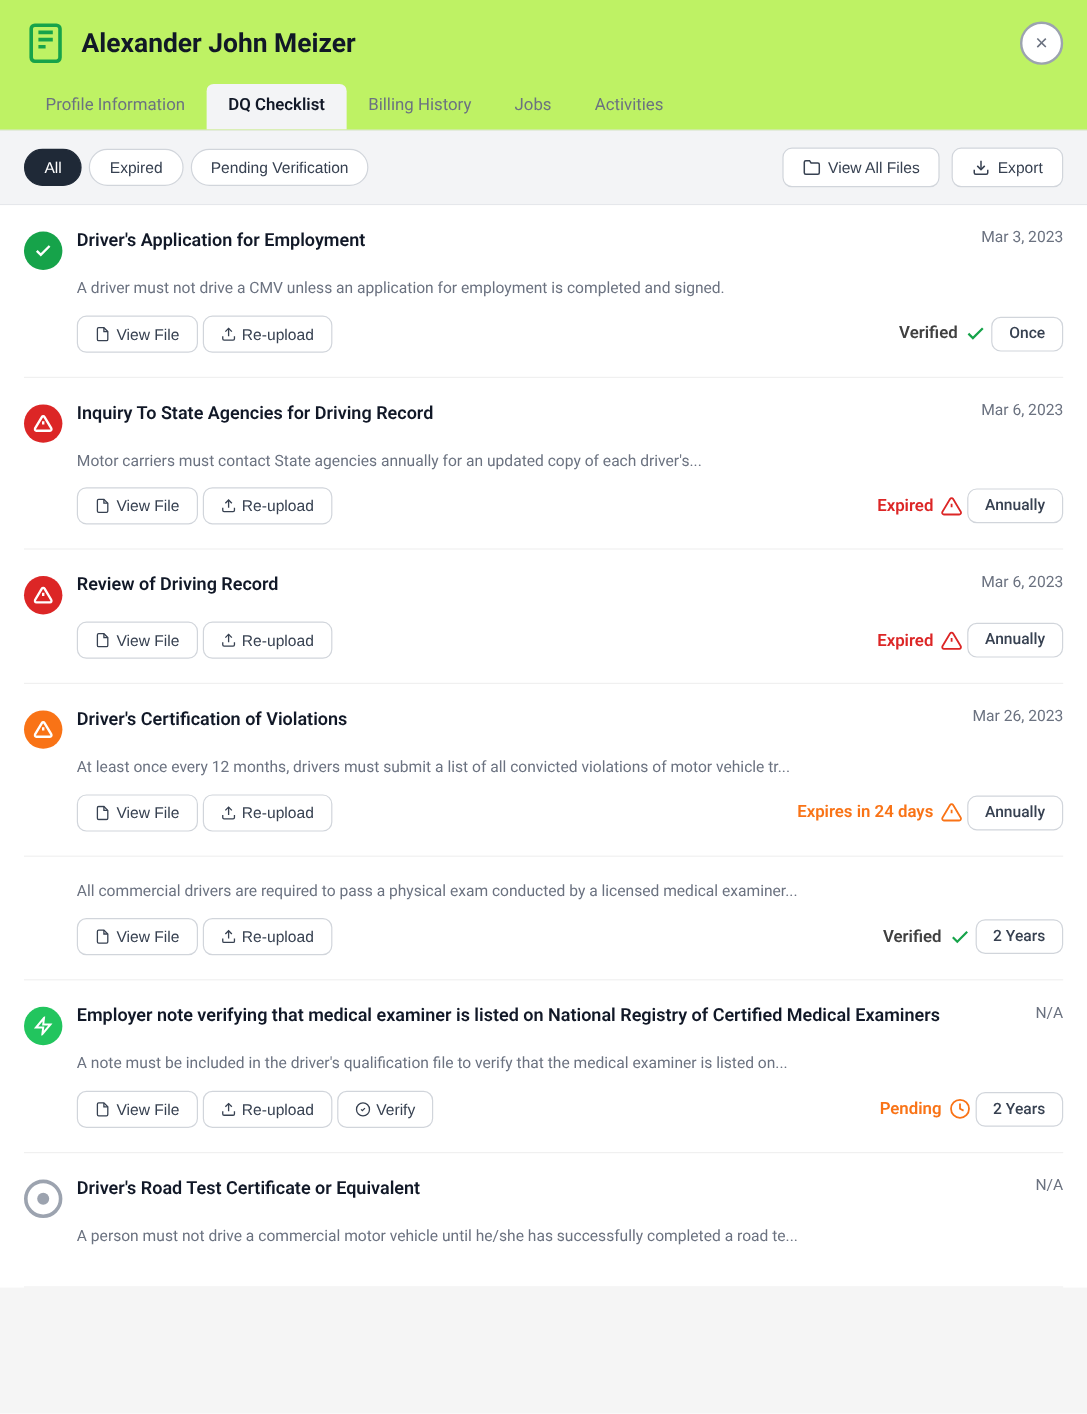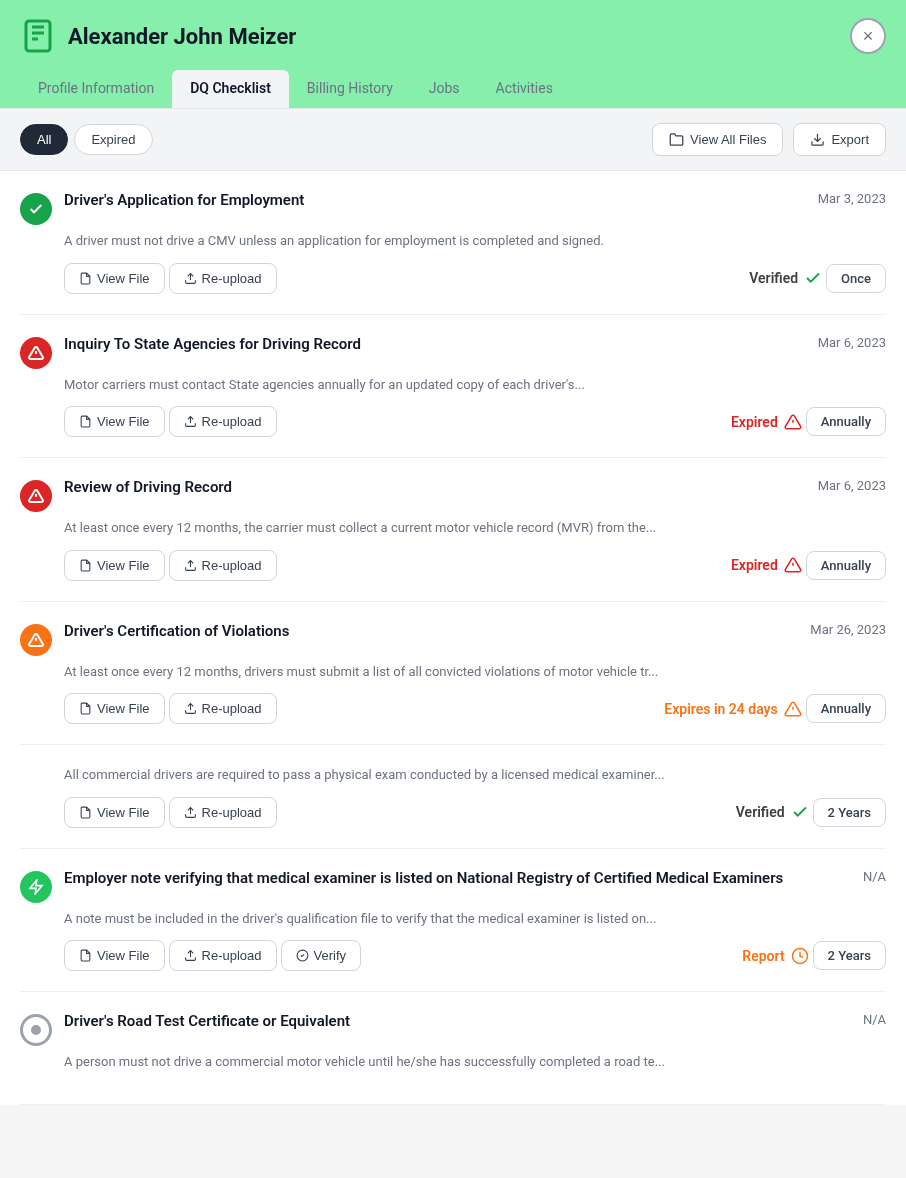--- a/index.html
+++ b/index.html
@@ -4,21 +4,21 @@
   <style>
     * { box-sizing: border-box; margin: 0; padding: 0; }
     body {
       font-family: -apple-system, BlinkMacSystemFont, 'Segoe UI', Roboto, sans-serif;
       background: #f5f5f5;
       width: 906px;
       min-height: 1178px;
     }
 
     .header {
-      background: #86efac;
+      background: #bef264;
       padding: 18px 20px 0 20px;
       border-bottom: 1px solid #e5e7eb;
     }
 
     .header-top {
       display: flex;
       align-items: center;
       justify-content: space-between;
       margin-bottom: 16px;
     }
@@ -255,20 +255,21 @@
     <div class="tab">Billing History</div>
     <div class="tab">Jobs</div>
     <div class="tab">Activities</div>
   </div>
 </div>
 
 <div class="filter-bar">
   <div class="filter-left">
     <button class="filter-btn active">All</button>
     <button class="filter-btn">Expired</button>
+    <button class="filter-btn">Pending Verification</button>
   </div>
   <div class="filter-right">
     <button class="action-btn">
       <svg width="15" height="15" viewBox="0 0 24 24" fill="none" stroke="currentColor" stroke-width="2">
         <path d="M22 19a2 2 0 0 1-2 2H4a2 2 0 0 1-2-2V5a2 2 0 0 1 2-2h5l2 3h9a2 2 0 0 1 2 2z"></path>
       </svg>
       <span>View All Files</span>
     </button>
     <button class="action-btn">
       <svg width="15" height="15" viewBox="0 0 24 24" fill="none" stroke="currentColor" stroke-width="2">
@@ -374,21 +375,20 @@
           <path d="M10.29 3.86L1.82 18a2 2 0 0 0 1.71 3h16.94a2 2 0 0 0 1.71-3L13.71 3.86a2 2 0 0 0-3.42 0z"></path>
           <line x1="12" y1="9" x2="12" y2="13"></line>
             <line x1="12" y1="17" x2="12.01" y2="17"></line>
         </svg>
       </div>
       <div class="item-title-row">
         <span class="item-title">Review of Driving Record</span>
         <span class="item-date">Mar 6, 2023</span>
       </div>
     </div>
-    <p class="item-description">At least once every 12 months, the carrier must collect a current motor vehicle record (MVR) from the...</p>
     <div class="item-actions">
       <button class="btn-view">
         <svg width="13" height="13" viewBox="0 0 24 24" fill="none" stroke="currentColor" stroke-width="2">
             <path d="M14 2H6a2 2 0 0 0-2 2v16a2 2 0 0 0 2 2h12a2 2 0 0 0 2-2V8z"></path>
             <polyline points="14 2 14 8 20 8"></polyline>
           </svg>
         View File
       </button>
       <button class="btn-reupload">
         <svg width="13" height="13" viewBox="0 0 24 24" fill="none" stroke="currentColor" stroke-width="2">
@@ -515,21 +515,21 @@
       </button>
       <button class="btn-verify">
         <svg width="13" height="13" viewBox="0 0 24 24" fill="none" stroke="currentColor" stroke-width="2">
             <circle cx="12" cy="12" r="10"></circle>
             <polyline points="9 12 11 14 15 10"></polyline>
           </svg>
         Verify
       </button>
       <div class="status-spacer"></div>
       <div class="status-badge status-pending">
-        <span>Report</span>
+        <span>Pending</span>
         <svg width="18" height="18" viewBox="0 0 24 24" fill="none" stroke="#f97316" stroke-width="2">
             <circle cx="12" cy="12" r="10"></circle>
             <polyline points="12 6 12 12 16 14"></polyline>
           </svg>
       </div>
       <span class="frequency-badge">2 Years</span>
     </div>
   </div>
 
   <div class="checklist-item">

